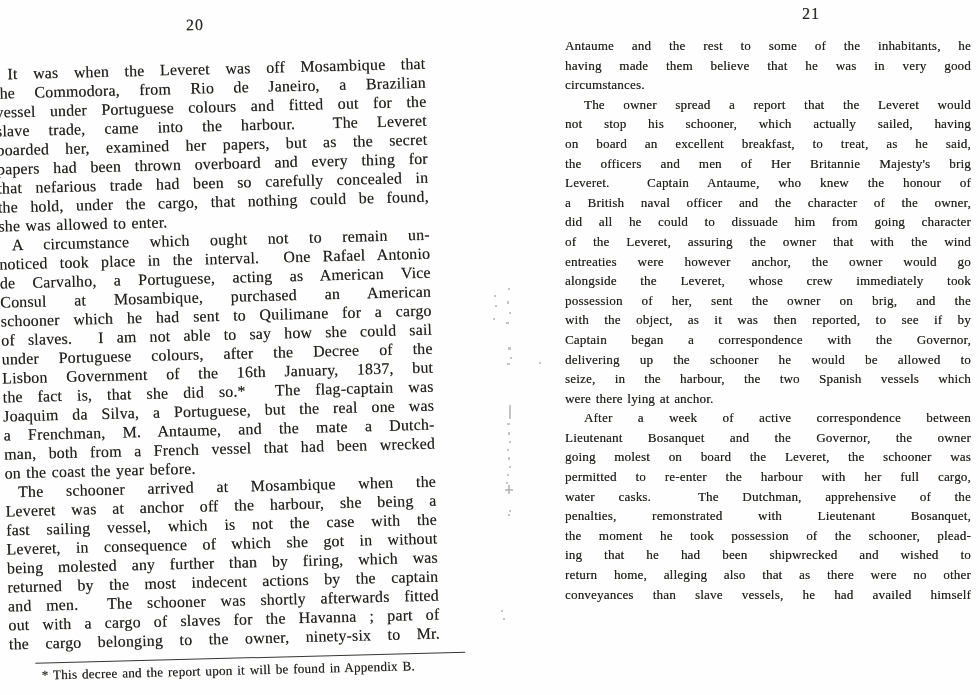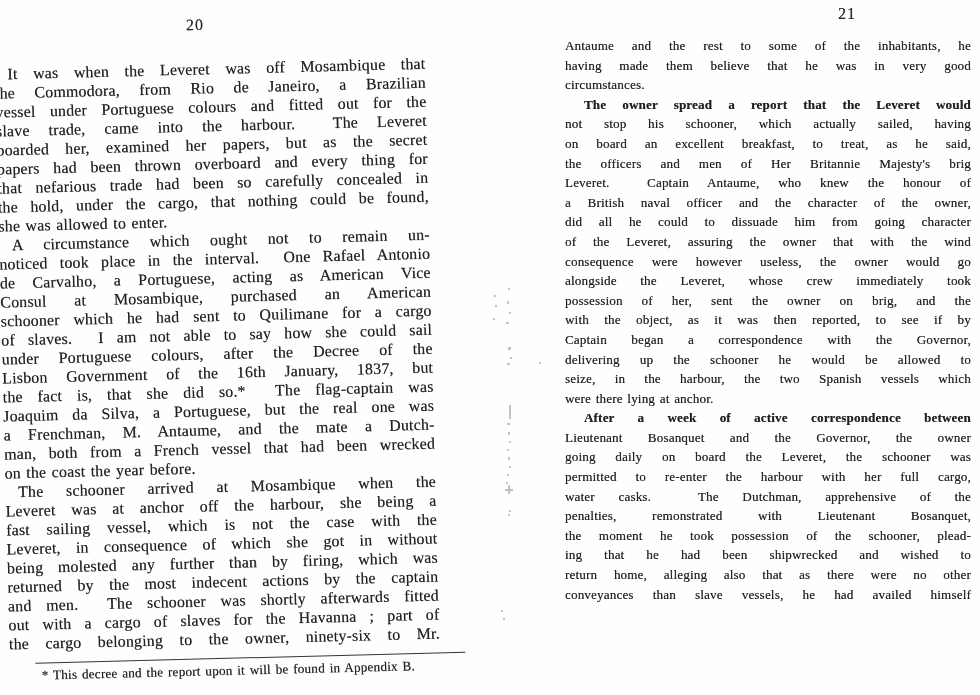--- a/index.html
+++ b/index.html
@@ -13,21 +13,21 @@
     color: #24211d;
   }
   .page-number {
     position: absolute;
     font-size: 16px;
     letter-spacing: 1px;
     color: #2a2724;
     text-shadow: 0.2px 0.2px 0.4px rgba(40,36,30,0.55);
   }
   .page-number.left  { left: 186px; top: 16px; transform: rotate(-1.2deg); }
-  .page-number.right { left: 838px; top: 5px; }
+  .page-number.right { left: 802px; top: 5px; }
 
   .page-text {
     position: absolute;
     text-shadow: 0.25px 0.25px 0.35px rgba(40,36,30,0.6);
     word-spacing: 1.2px;
     letter-spacing: 0.2px;
   }
   .page-text .line {
     text-align: justify;
     text-justify: inter-word;
@@ -45,21 +45,21 @@
   }
   .page-text.left-block .line.indent { text-indent: 13px; }
 
   .page-text.right-block {
     left: 565px;
     top: 36px;
     width: 406px;
     font-size: 13px;
     line-height: 19.6px;
   }
-  .page-text.right-block .line.indent { text-indent: 19px; font-weight: bold; }
+  .page-text.right-block .line.indent { text-indent: 19px; }
 
   .footnote-rule {
     margin-top: 10px;
     margin-left: 26px;
     width: 430px;
     border-top: 1.6px solid #3a3530;
   }
   .footnote {
     margin-top: 4px;
     margin-left: 32px;
@@ -124,31 +124,31 @@
       <div class="line">having made them believe that he was in very good</div>
       <div class="line endline">circumstances.</div>
       <div class="line indent">The owner spread a report that the Leveret would</div>
       <div class="line">not stop his schooner, which actually sailed, having</div>
       <div class="line">on board an excellent breakfast, to treat, as he said,</div>
       <div class="line">the officers and men of Her Britannie Majesty's brig</div>
       <div class="line">Leveret.&nbsp; Captain Antaume, who knew the honour of</div>
       <div class="line">a British naval officer and the character of the owner,</div>
       <div class="line">did all he could to dissuade him from going character</div>
       <div class="line">of the Leveret, assuring the owner that with the wind</div>
-      <div class="line">consequence were however useless, the owner would go</div>
+      <div class="line">entreaties were however anchor, the owner would go</div>
       <div class="line">alongside the Leveret, whose crew immediately took</div>
       <div class="line">possession of her, sent the owner on brig, and the</div>
       <div class="line">with the object, as it was then reported, to see if by</div>
       <div class="line">Captain began a correspondence with the Governor,</div>
       <div class="line">delivering up the schooner he would be allowed to</div>
       <div class="line">seize, in the harbour, the two Spanish vessels which</div>
       <div class="line endline">were there lying at anchor.</div>
       <div class="line indent">After a week of active correspondence between</div>
       <div class="line">Lieutenant Bosanquet and the Governor, the owner</div>
-      <div class="line">going daily on board the Leveret, the schooner was</div>
+      <div class="line">going molest on board the Leveret, the schooner was</div>
       <div class="line">permitted to re-enter the harbour with her full cargo,</div>
       <div class="line">water casks.&nbsp; The Dutchman, apprehensive of the</div>
       <div class="line">penalties, remonstrated with Lieutenant Bosanquet,</div>
       <div class="line">the moment he took possession of the schooner, plead-</div>
       <div class="line">ing that he had been shipwrecked and wished to</div>
       <div class="line">return home, alleging also that as there were no other</div>
       <div class="line">conveyances than slave vessels, he had availed himself</div>
     </div>
 
   <div id="gutter-noise">

